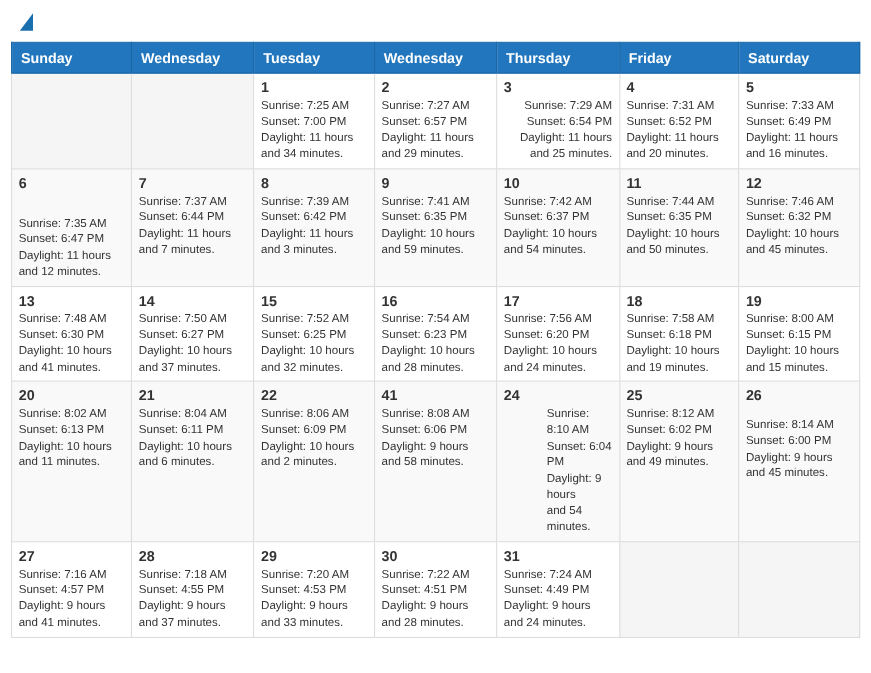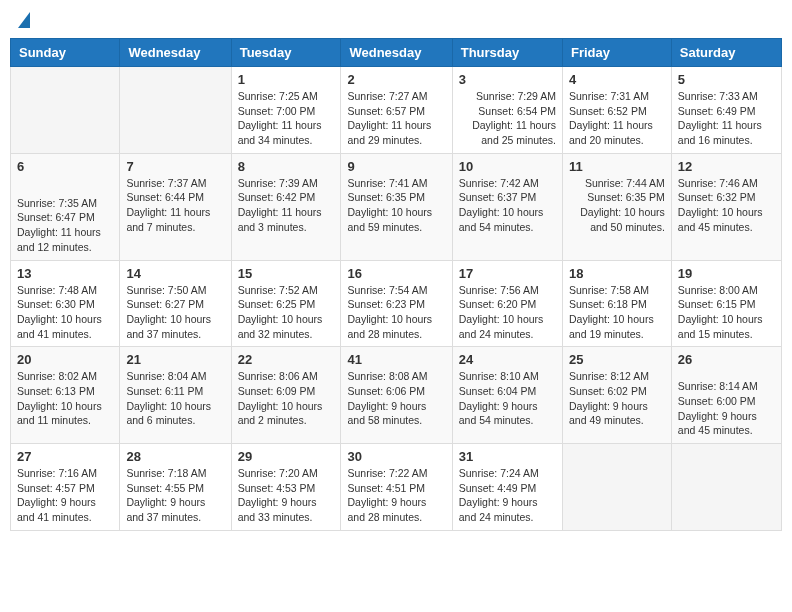--- a/index.html
+++ b/index.html
@@ -199,21 +199,21 @@
         </td>
         <td>
           <span class="day-number">10</span>
           <div class="day-info" style="white-space: pre-line;">Sunrise: 7:42 AM
 Sunset: 6:37 PM
 Daylight: 10 hours
 and 54 minutes.</div>
         </td>
         <td>
           <span class="day-number">11</span>
-          <div class="day-info" style="white-space: pre-line; text-align: right;">Sunrise: 7:44 AM
+          <div class="day-info" style="white-space: pre-line;">Sunrise: 7:44 AM
 Sunset: 6:35 PM
 Daylight: 10 hours
 and 50 minutes.</div>
         </td>
         <td>
           <span class="day-number">12</span>
           <div class="day-info" style="white-space: pre-line;">Sunrise: 7:46 AM
 Sunset: 6:32 PM
 Daylight: 10 hours
 and 45 minutes.</div>
@@ -294,21 +294,21 @@
         </td>
         <td>
           <span class="day-number">41</span>
           <div class="day-info" style="white-space: pre-line;">Sunrise: 8:08 AM
 Sunset: 6:06 PM
 Daylight: 9 hours
 and 58 minutes.</div>
         </td>
         <td>
           <span class="day-number">24</span>
-          <div class="day-info" style="white-space: pre-line;">Sunrise: 8:10 AM
+          <div class="day-info" style="white-space: pre-line; margin-left: 39px;">Sunrise: 8:10 AM
 Sunset: 6:04 PM
 Daylight: 9 hours
 and 54 minutes.</div>
         </td>
         <td>
           <span class="day-number">25</span>
           <div class="day-info" style="white-space: pre-line;">Sunrise: 8:12 AM
 Sunset: 6:02 PM
 Daylight: 9 hours
 and 49 minutes.</div>

